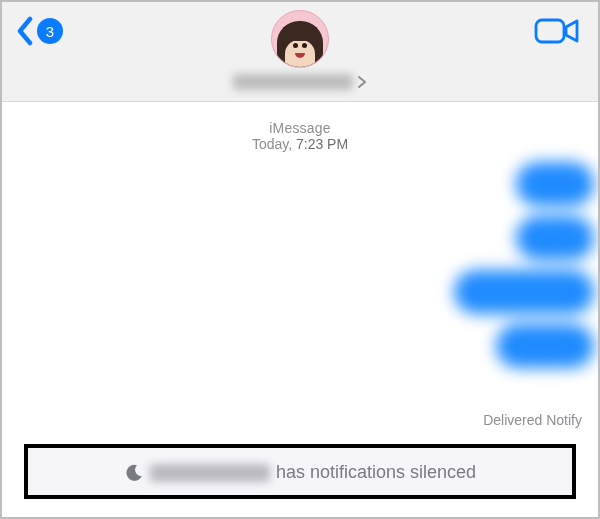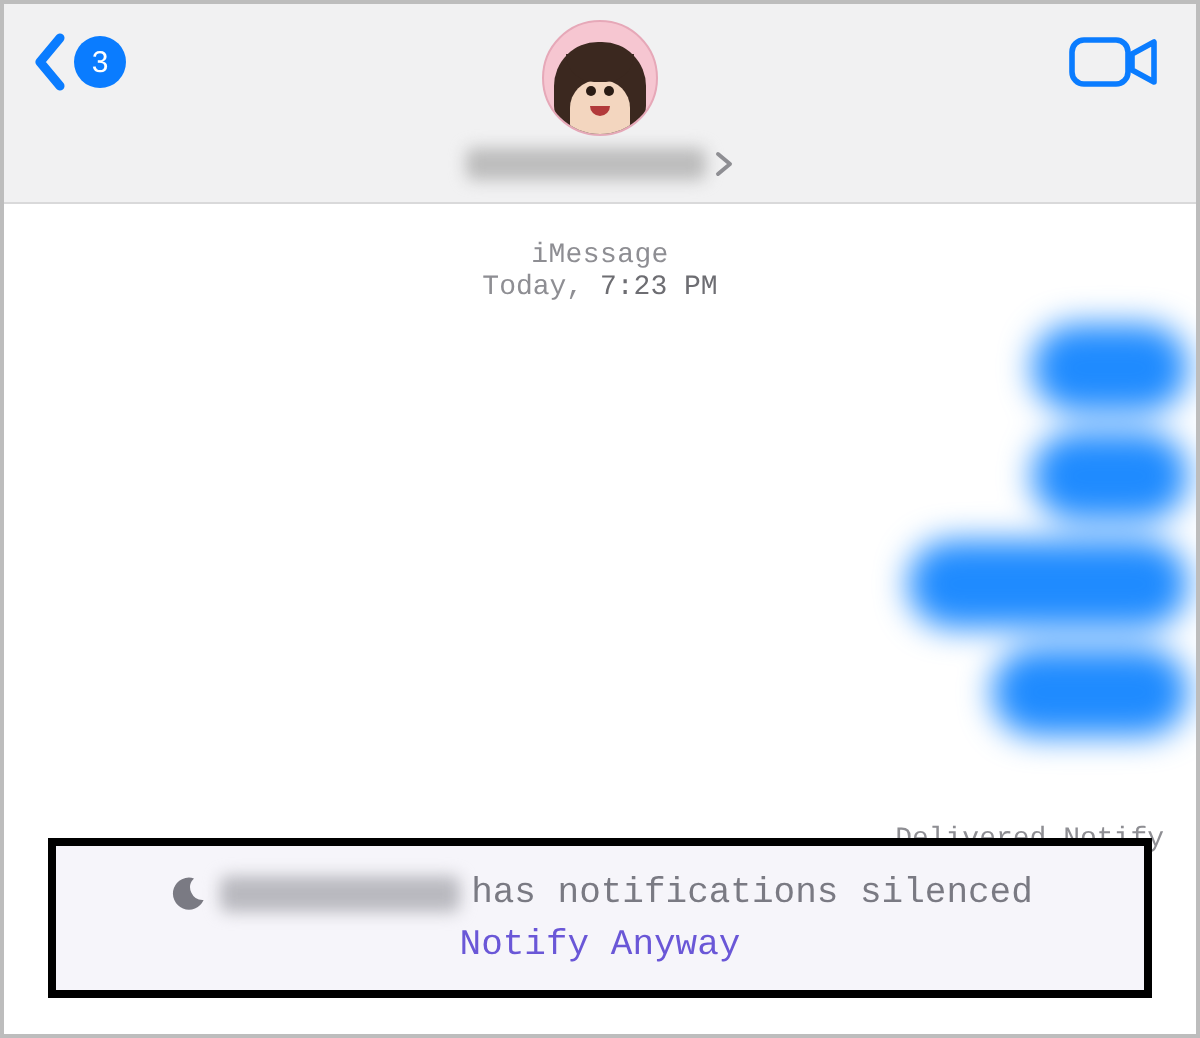--- a/index.html
+++ b/index.html
@@ -65,21 +65,21 @@
     width: 10px; height: 5px; background: #b23a3a; border-radius: 0 0 6px 6px;
   }
   .name-row {
     margin-top: 6px; display: flex; align-items: center; gap: 4px;
   }
   .name-blur {
     width: 120px; height: 16px; border-radius: 4px;
     background: #bcbcbc; filter: blur(4px);
   }
   .thread {
-    position: relative; height: 415px; overflow: hidden; font-family: Liberation Mono, monospace;
+    position: relative; height: 415px; overflow: hidden;
   }
   .datehdr {
     text-align: center; margin-top: 18px;
     color: #8e8e93; font-size: 14px;
   }
   .datehdr .line1 { display: block; letter-spacing: .2px; }
   .datehdr .line2 { display: block; }
   .datehdr .time { color: #6d6d72; }
   .bubbles {
     position: absolute; right: 4px; top: 60px;
@@ -171,16 +171,15 @@
 
   <div class="silenced-wrap">
     <div class="silenced">
       <div class="silenced-row">
         <svg width="20" height="20" viewBox="0 0 20 20">
           <path d="M13 2.2 A8 8 0 1 0 17.8 13 A6.3 6.3 0 0 1 13 2.2 Z" fill="#7a7a83"></path>
         </svg>
         <div class="sil-name-blur"></div>
         <span>has notifications silenced</span>
       </div>
-      <div class="notify">Notify Anyway</div>
     </div>
   </div>
 </div>
 
 </body></html>

